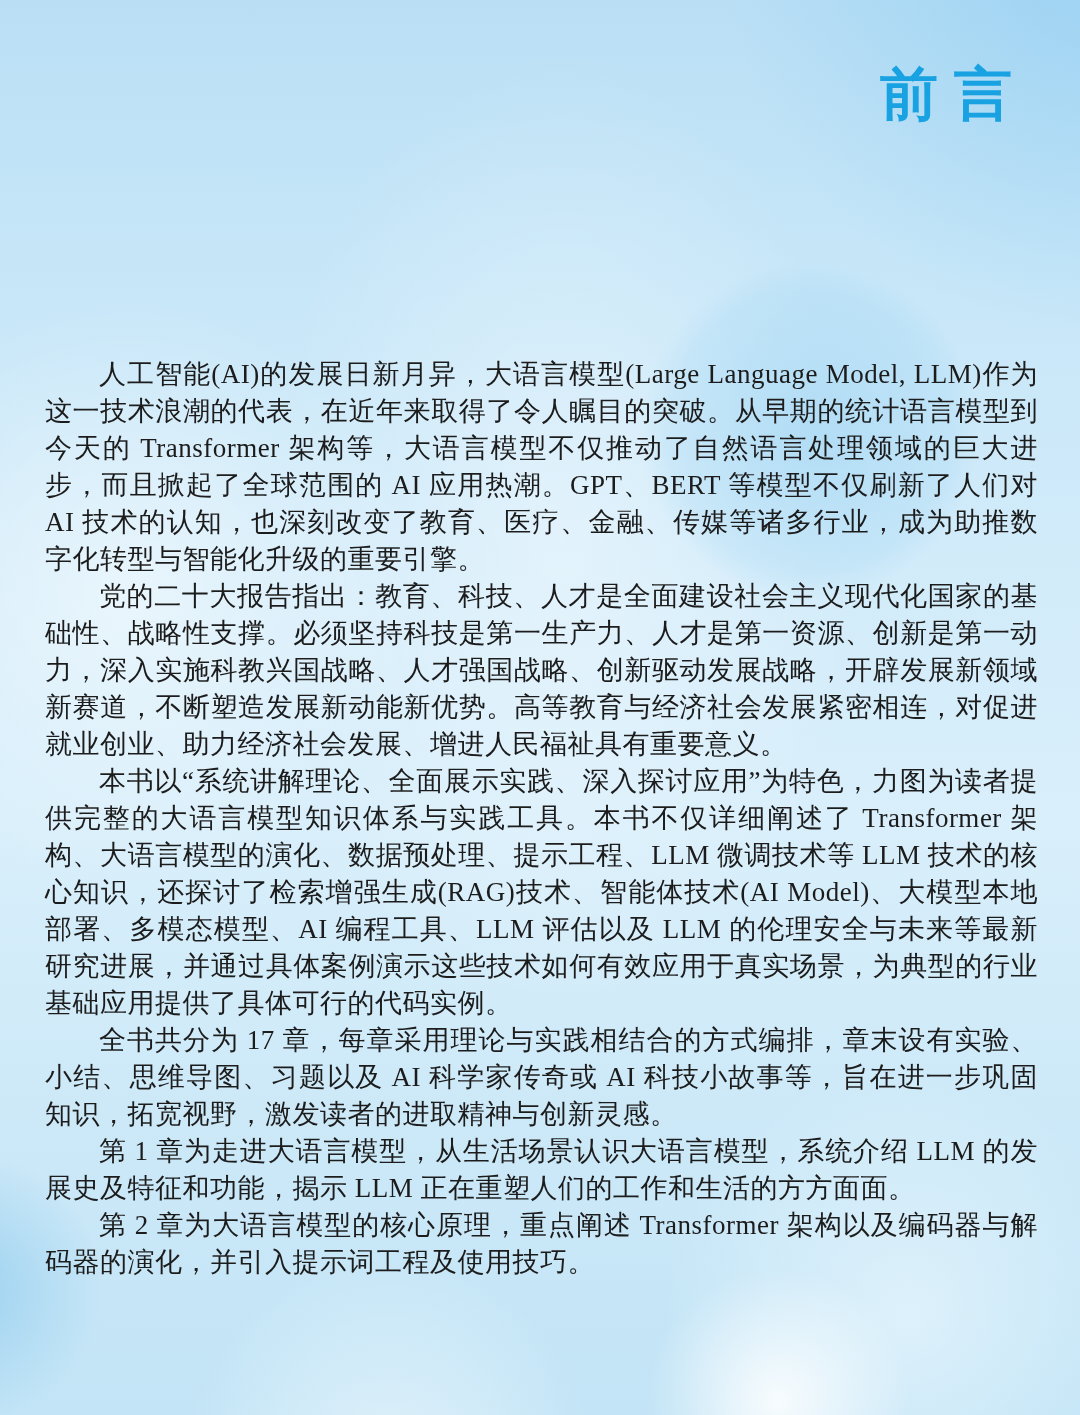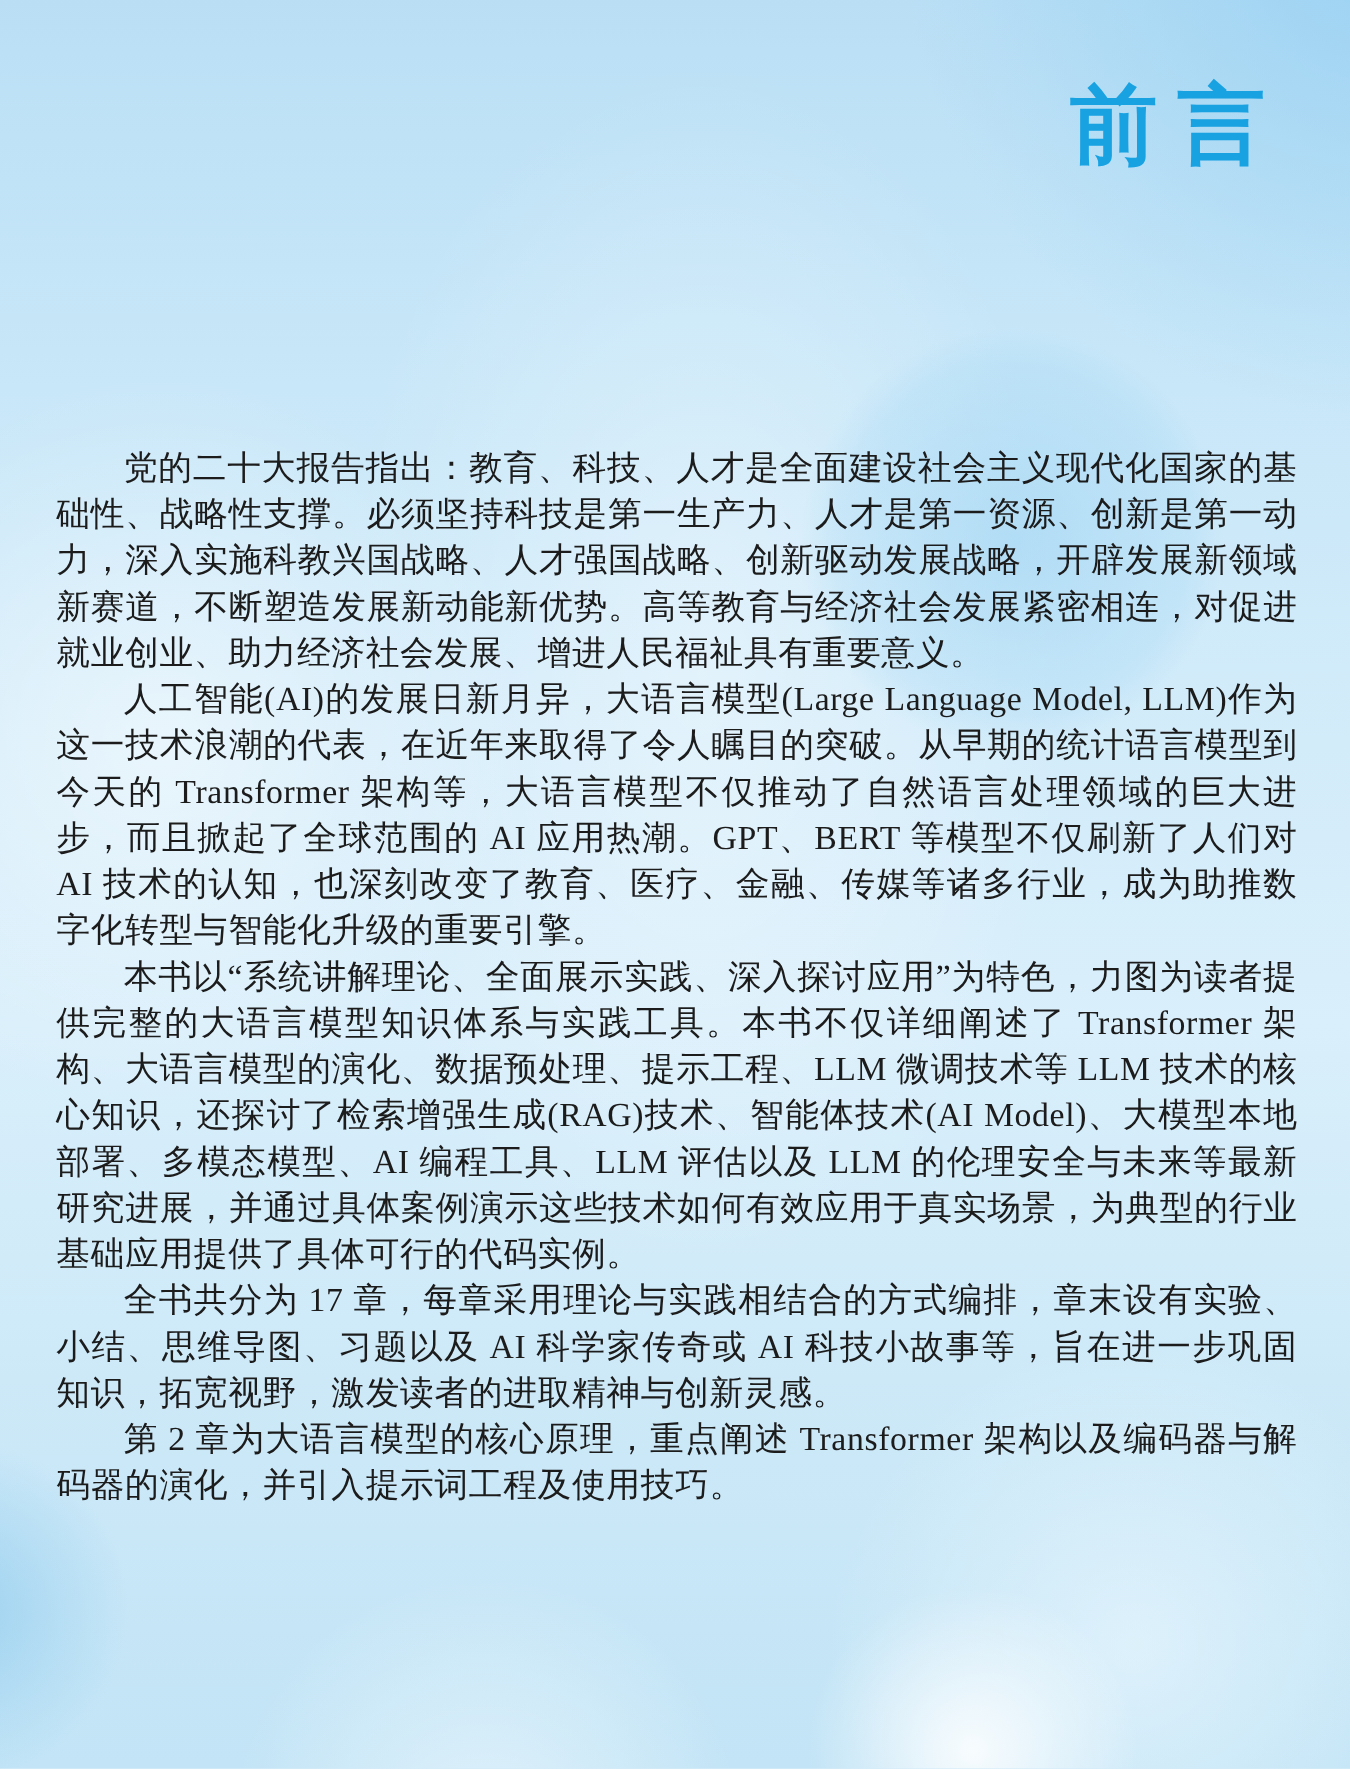--- a/index.html
+++ b/index.html
@@ -36,21 +36,21 @@
       
       linear-gradient(180deg, #badff5 0%, #c6e6f8 18%, #d3ecfa 42%, #d9effb 58%, #cde9f8 78%, #c2e4f6 100%);
   }
 
   .page-title {
     position: absolute;
     top: 62px;
     right: 52px;
     font-family: "Liberation Sans", "DejaVu Sans", sans-serif;
     font-weight: 800;
-    font-size: 70px;
+    font-size: 58px;
     line-height: 1.1;
     letter-spacing: 16px;
     color: #18a2e2;
   }
 
   .body-text {
     position: absolute;
     left: 45px;
     right: 42px;
     top: 356px;
@@ -68,21 +68,22 @@
 </head>
 <body>
 
 <div class="page">
 
   <div class="bg-decor"></div>
 
   <h1 class="page-title">前言</h1>
 
   <div class="body-text">
+    <p>人工智能(AI)的发展日新月异，大语言模型(Large Language Model, LLM)作为这一技术浪潮的代表，在近年来取得了令人瞩目的突破。从早期的统计语言模型到今天的 Transformer 架构等，大语言模型不仅推动了自然语言处理领域的巨大进步，而且掀起了全球范围的 AI 应用热潮。GPT、BERT 等模型不仅刷新了人们对 AI 技术的认知，也深刻改变了教育、医疗、金融、传媒等诸多行业，成为助推数字化转型与智能化升级的重要引擎。</p>
     <p>党的二十大报告指出：教育、科技、人才是全面建设社会主义现代化国家的基础性、战略性支撑。必须坚持科技是第一生产力、人才是第一资源、创新是第一动力，深入实施科教兴国战略、人才强国战略、创新驱动发展战略，开辟发展新领域新赛道，不断塑造发展新动能新优势。高等教育与经济社会发展紧密相连，对促进就业创业、助力经济社会发展、增进人民福祉具有重要意义。</p>
-    <p>人工智能(AI)的发展日新月异，大语言模型(Large Language Model, LLM)作为这一技术浪潮的代表，在近年来取得了令人瞩目的突破。从早期的统计语言模型到今天的 Transformer 架构等，大语言模型不仅推动了自然语言处理领域的巨大进步，而且掀起了全球范围的 AI 应用热潮。GPT、BERT 等模型不仅刷新了人们对 AI 技术的认知，也深刻改变了教育、医疗、金融、传媒等诸多行业，成为助推数字化转型与智能化升级的重要引擎。</p>
     <p>本书以“系统讲解理论、全面展示实践、深入探讨应用”为特色，力图为读者提供完整的大语言模型知识体系与实践工具。本书不仅详细阐述了 Transformer 架构、大语言模型的演化、数据预处理、提示工程、LLM 微调技术等 LLM 技术的核心知识，还探讨了检索增强生成(RAG)技术、智能体技术(AI Model)、大模型本地部署、多模态模型、AI 编程工具、LLM 评估以及 LLM 的伦理安全与未来等最新研究进展，并通过具体案例演示这些技术如何有效应用于真实场景，为典型的行业基础应用提供了具体可行的代码实例。</p>
     <p>全书共分为 17 章，每章采用理论与实践相结合的方式编排，章末设有实验、小结、思维导图、习题以及 AI 科学家传奇或 AI 科技小故事等，旨在进一步巩固知识，拓宽视野，激发读者的进取精神与创新灵感。</p>
+    <p>第 1 章为走进大语言模型，从生活场景认识大语言模型，系统介绍 LLM 的发展史及特征和功能，揭示 LLM 正在重塑人们的工作和生活的方方面面。</p>
     <p>第 2 章为大语言模型的核心原理，重点阐述 Transformer 架构以及编码器与解码器的演化，并引入提示词工程及使用技巧。</p>
 
   </div>
 
 </div>
 
 </body></html>

